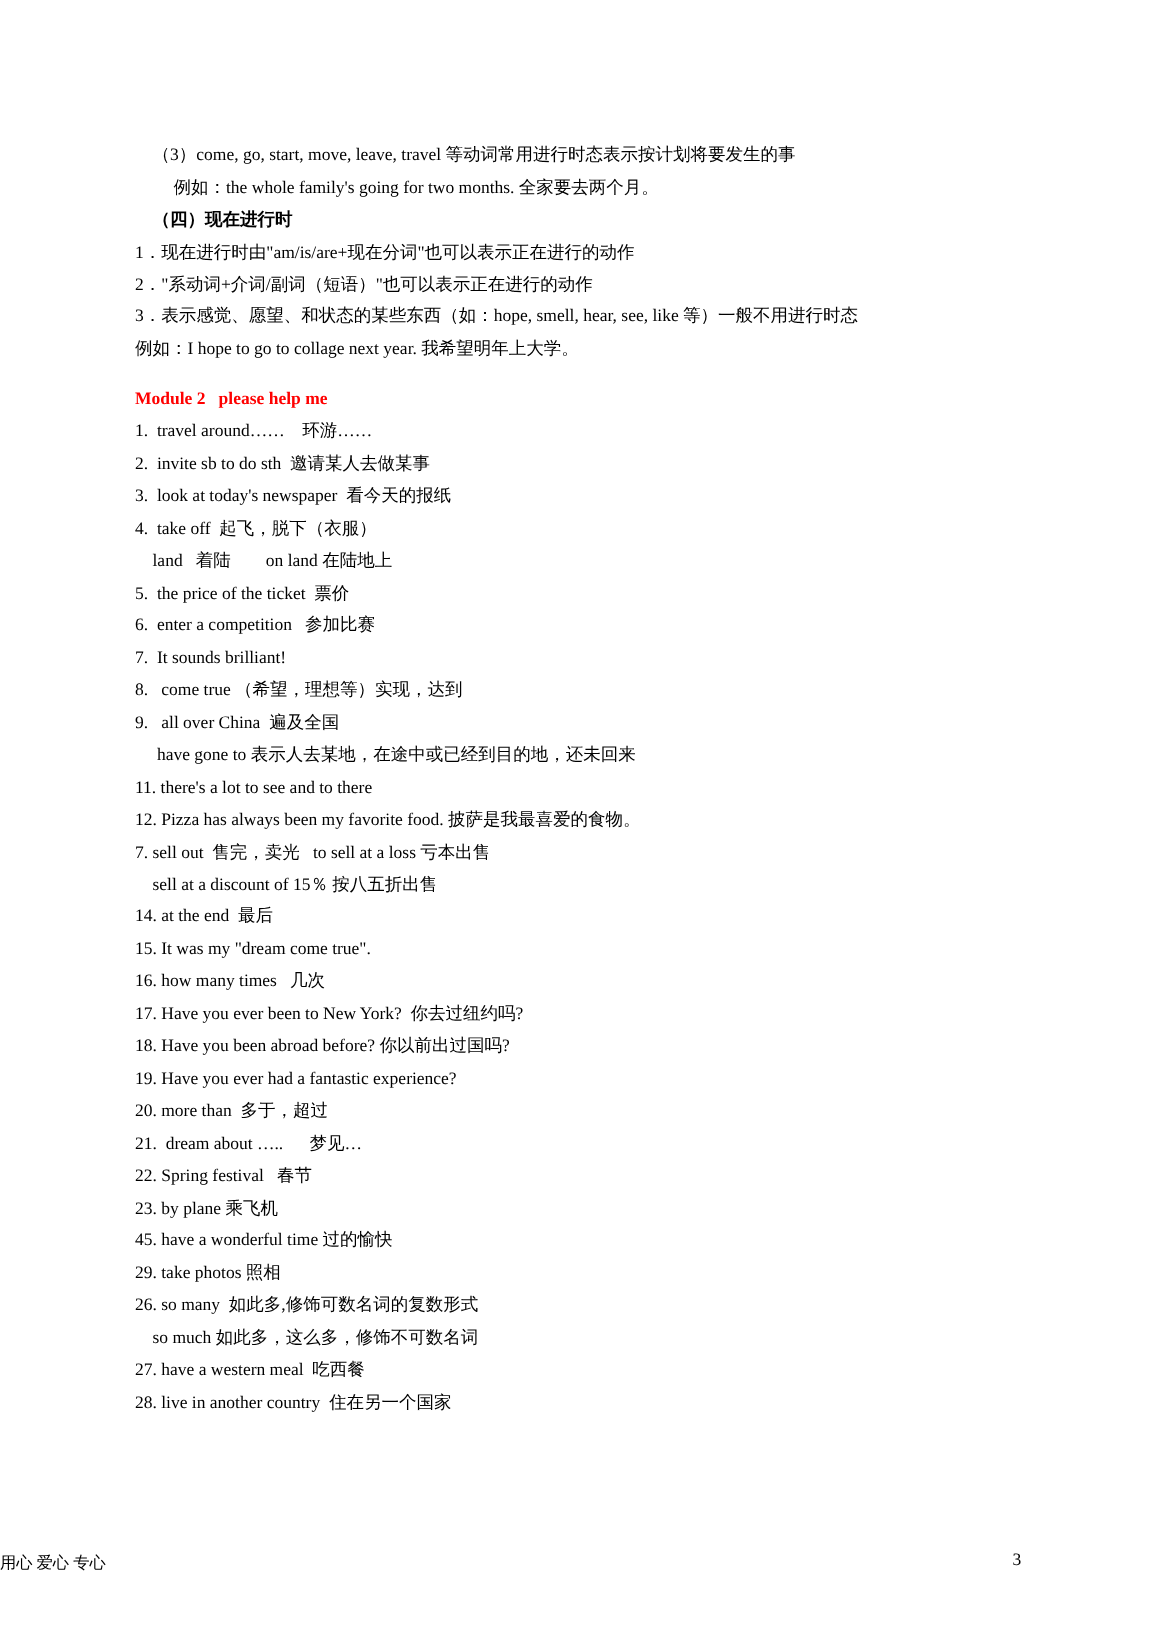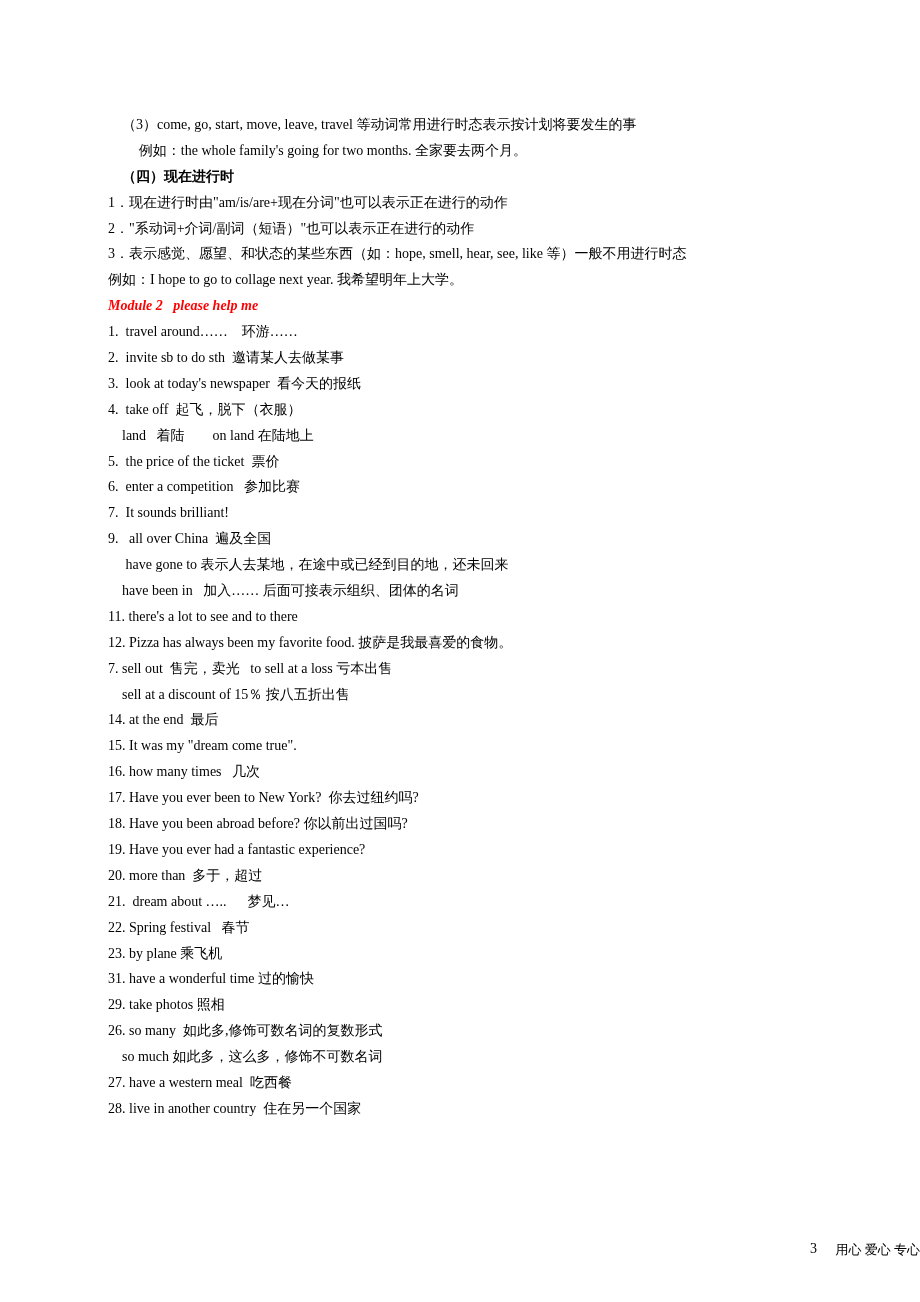--- a/index.html
+++ b/index.html
@@ -29,28 +29,28 @@
     }
     .indent-2 {
       padding-left: 2.2em;
     }
     .bold {
       font-weight: bold;
     }
     .module-title {
       color: #ff0000;
       font-weight: bold;
-      font-style: italic;
+      margin-top: 14px;
     }
     .footer {
       position: absolute;
       bottom: 40px;
       width: 100%;
       left: 0;
-      text-align: right;
+      text-align: left;
       font-size: 13px;
     }
     .page-num {
       position: absolute;
       bottom: 40px;
       right: 103px;
       font-size: 14px;
     }
   </style>
 </head>
@@ -69,38 +69,38 @@
   <div class="line module-title">Module 2   please help me</div>
 
   <div class="line">1.  travel around……    环游……</div>
   <div class="line">2.  invite sb to do sth  邀请某人去做某事</div>
   <div class="line">3.  look at today's newspaper  看今天的报纸</div>
   <div class="line">4.  take off  起飞，脱下（衣服）</div>
   <div class="line">    land   着陆        on land 在陆地上</div>
   <div class="line">5.  the price of the ticket  票价</div>
   <div class="line">6.  enter a competition   参加比赛</div>
   <div class="line">7.  It sounds brilliant!</div>
+  <div class="line">8.   come true （希望，理想等）实现，达到</div>
   <div class="line">9.   all over China  遍及全国</div>
   <div class="line">     have gone to 表示人去某地，在途中或已经到目的地，还未回来</div>
-  <div class="line">    have been in   加入…… 后面可接表示组织、团体的名词</div>
   <div class="line">11. there's a lot to see and to there</div>
   <div class="line">12. Pizza has always been my favorite food. 披萨是我最喜爱的食物。</div>
   <div class="line">7. sell out  售完，卖光   to sell at a loss 亏本出售</div>
   <div class="line">    sell at a discount of 15％ 按八五折出售</div>
   <div class="line">14. at the end  最后</div>
   <div class="line">15. It was my "dream come true".</div>
   <div class="line">16. how many times   几次</div>
   <div class="line">17. Have you ever been to New York?  你去过纽约吗?</div>
   <div class="line">18. Have you been abroad before? 你以前出过国吗?</div>
   <div class="line">19. Have you ever had a fantastic experience?</div>
   <div class="line">20. more than  多于，超过</div>
   <div class="line">21.  dream about …..      梦见…</div>
   <div class="line">22. Spring festival   春节</div>
   <div class="line">23. by plane 乘飞机</div>
-  <div class="line">31. have a wonderful time 过的愉快</div>
+  <div class="line">45. have a wonderful time 过的愉快</div>
   <div class="line">29. take photos 照相</div>
   <div class="line">26. so many  如此多,修饰可数名词的复数形式</div>
   <div class="line">    so much 如此多，这么多，修饰不可数名词</div>
   <div class="line">27. have a western meal  吃西餐</div>
   <div class="line">28. live in another country  住在另一个国家</div>
 
 </div>
 
 <div class="footer">用心   爱心   专心</div>
 <div class="page-num">3</div>

